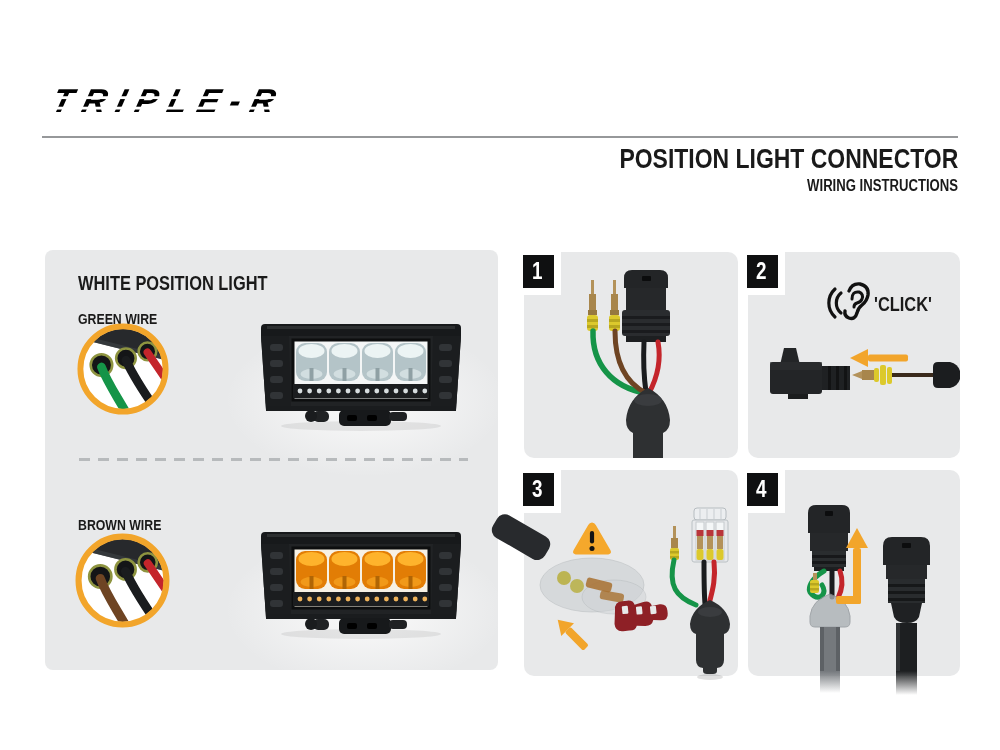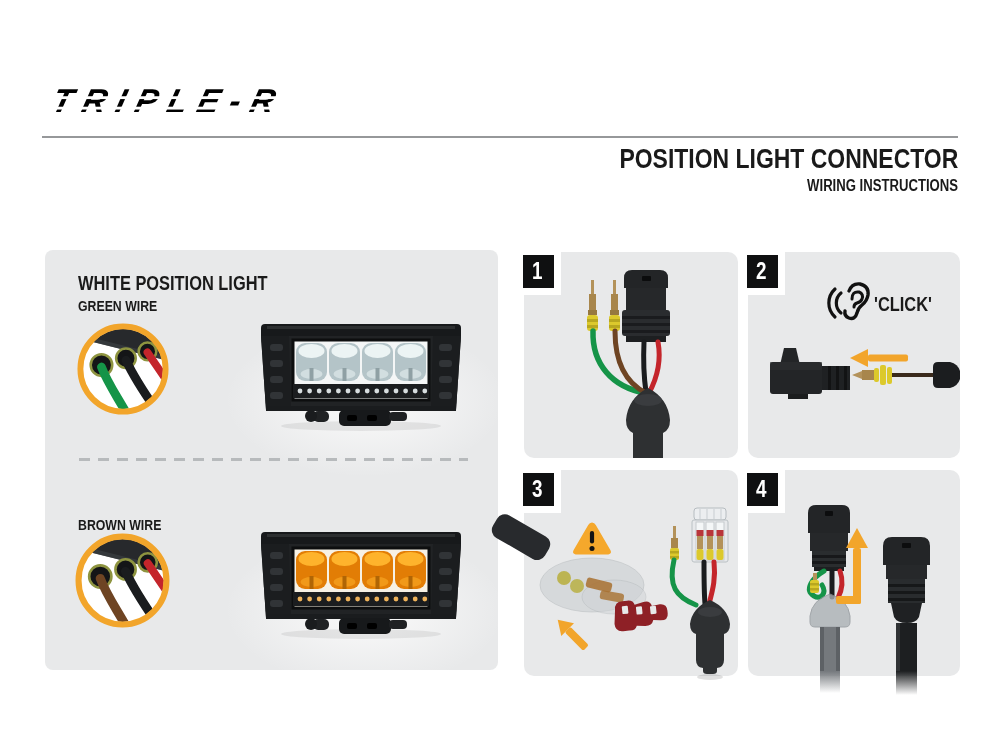--- a/index.html
+++ b/index.html
@@ -48,21 +48,21 @@
 <div class="page">
 
   <div class="logo">TRIPLE-R</div>
   <div class="rule"></div>
   <div class="hdr-title"><span class="cond-r">POSITION LIGHT CONNECTOR</span></div>
   <div class="hdr-sub"><span class="cond-r">WIRING INSTRUCTIONS</span></div>
 
   <div class="panel left-panel">
 
     <div class="sec-title" style="top:22px"><span class="cond">WHITE POSITION LIGHT</span></div>
-    <div class="wire-label" style="top:47px"><span class="cond">GREEN WIRE</span></div>
+    <div class="wire-label" style="top:60px"><span class="cond">GREEN WIRE</span></div>
 
     <svg class="abs" style="left:31px;top:72px" width="94" height="94" viewBox="0 0 96 96">
       <defs>
           <clipPath id="cc1">
             <circle cx="48" cy="48" r="41"></circle>
           </clipPath>
         </defs>
       <circle cx="48" cy="48" r="43.5" fill="#ffffff"></circle>
       <g clip-path="url(#cc1)">
         <g transform="rotate(14 48 28)">

